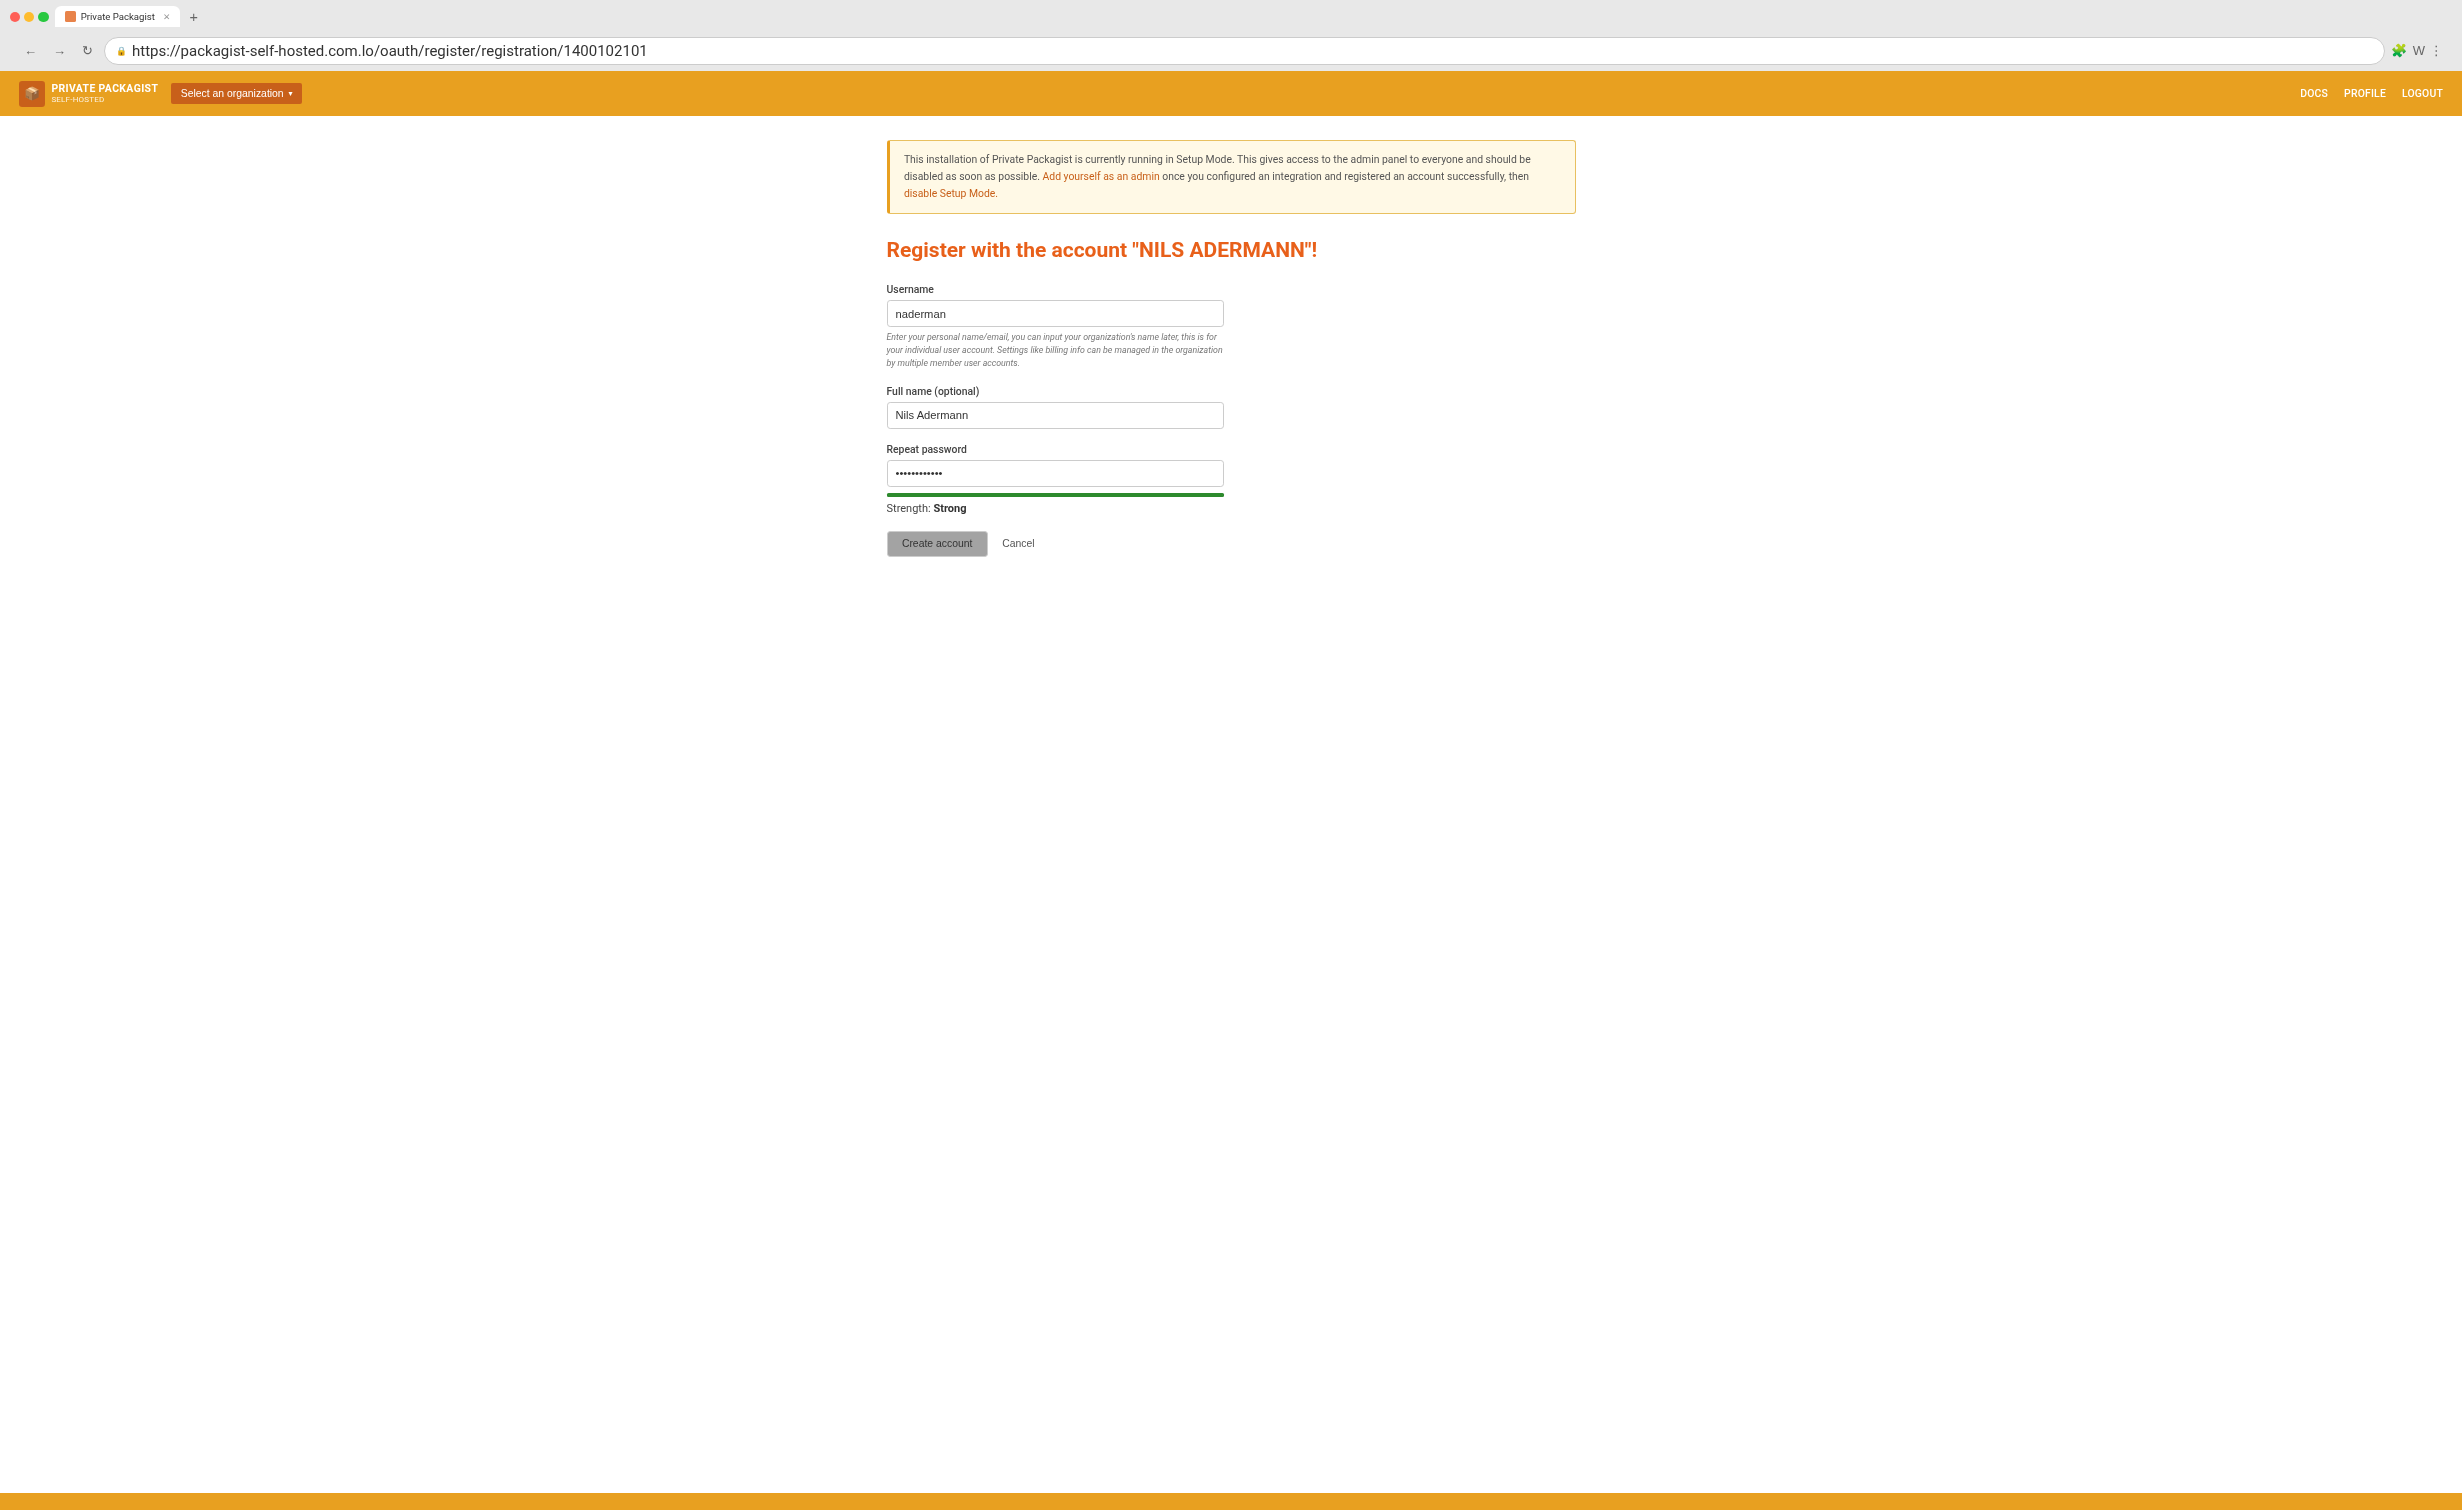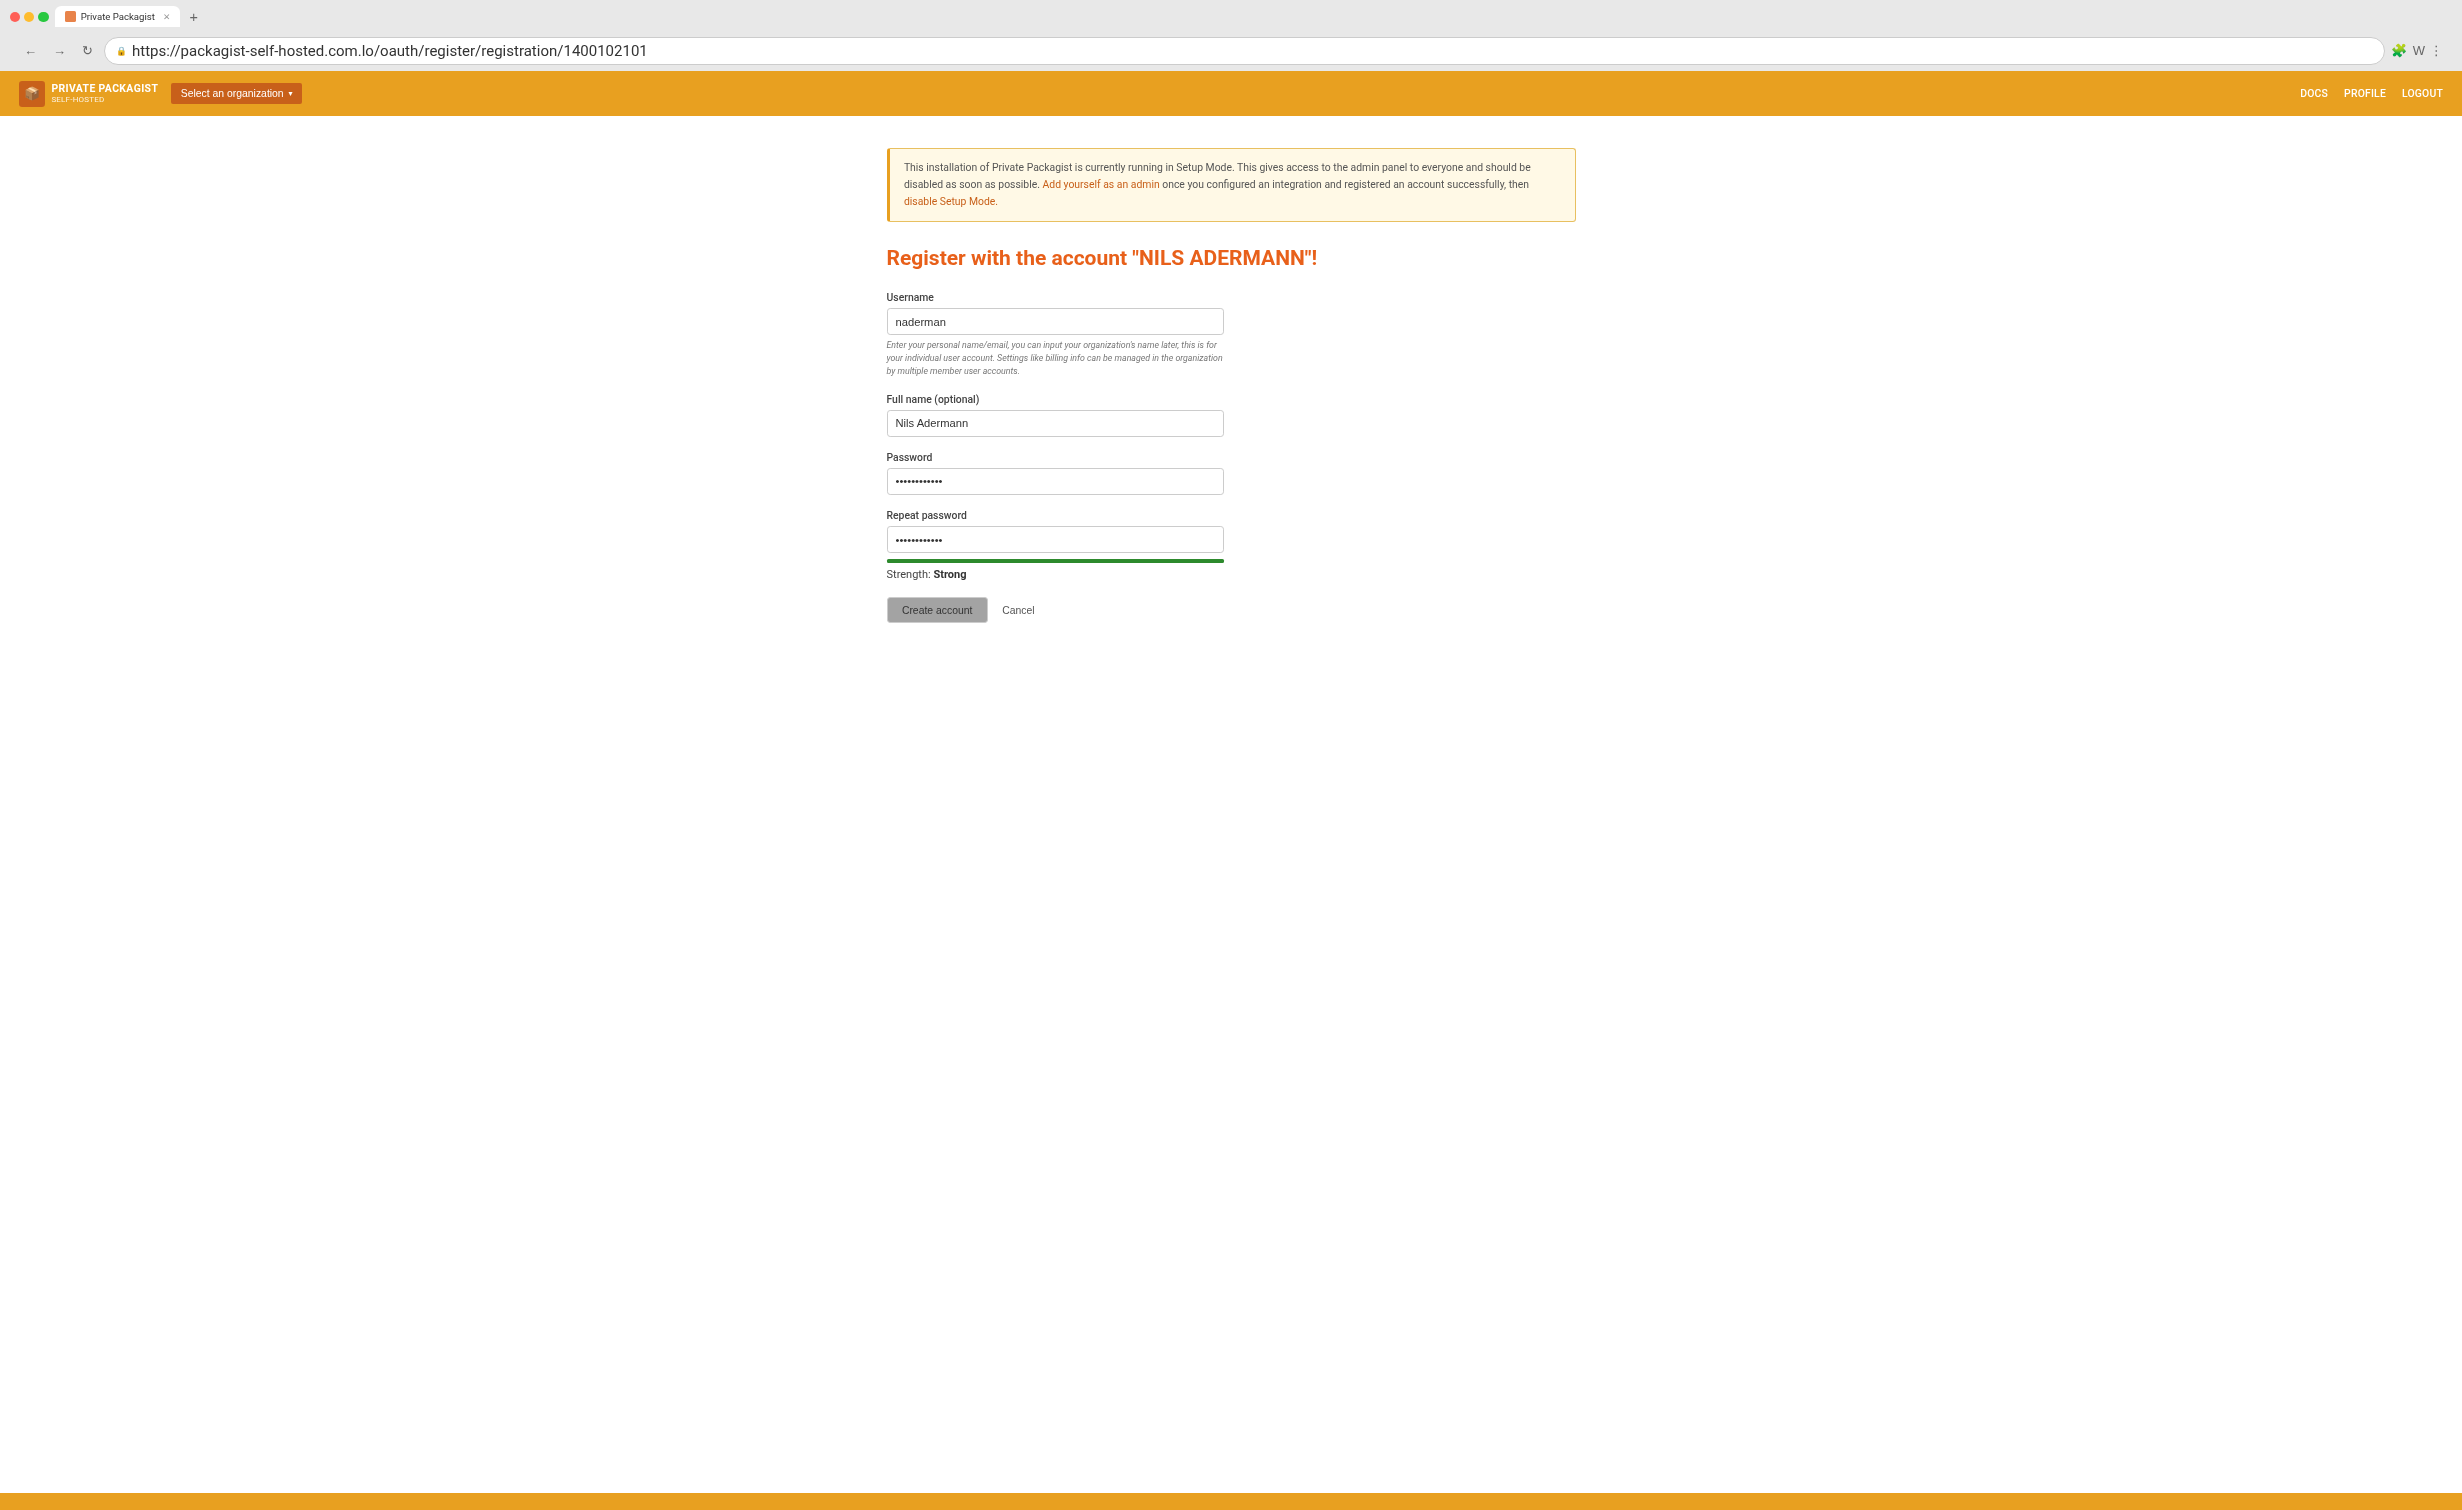--- a/index.html
+++ b/index.html
@@ -34,21 +34,21 @@
     .navbar-brand { display: flex; align-items: center; gap: 6.4px; }
     .brand-icon { width: 26px; height: 26px; background: #c8601a; border-radius: 3.2px; display: flex; align-items: center; justify-content: center; color: #fff; font-size: 13px; }
     .brand-text { display: flex; flex-direction: column; line-height: 1.2; }
     .brand-name { font-size: 10.4px; font-weight: 700; color: #fff; letter-spacing: 0.4px; text-transform: uppercase; }
     .brand-sub { font-size: 8px; color: rgba(255,255,255,0.85); text-transform: uppercase; letter-spacing: 0.2px; }
     .org-dropdown { background: #c8601a; color: #fff; border: none; border-radius: 2px; padding: 4.8px 9.6px; font-size: 10.4px; cursor: pointer; display: flex; align-items: center; gap: 4.8px; }
     .navbar-right { display: flex; align-items: center; gap: 16px; margin-left: 36px; }
     .nav-link { color: #fff; text-decoration: none; font-size: 10.4px; font-weight: 500; letter-spacing: 0.2px; }
 
     
-    .main-content { max-width: 721px; margin: 16px auto; padding: 16px 16px; }
+    .main-content { max-width: 721px; margin: 0 auto; padding: 24px 16px; }
 
     
     .alert-warning { background: #fff9e6; border: 0.8px solid #e8c060; border-left: 3.2px solid #e8a020; border-radius: 3.2px; padding: 11.2px 14.4px; margin-bottom: 22.4px; font-size: 10.4px; line-height: 1.6; color: #555; }
     .alert-link { color: #c8601a; text-decoration: none; }
 
     
     .page-heading { color: #e8601a; font-size: 21px; font-weight: 700; margin-bottom: 19px; line-height: 1.3; }
 
     
     .form-group { margin-bottom: 14.4px; }
@@ -154,24 +154,20 @@
         <label class="form-label">Username</label>
         <input class="form-control" type="text" value="naderman" style="">
         <p class="form-hint">Enter your personal name/email, you can input your organization's name later, this is for your individual user account. Settings like billing info can be managed in the organization by multiple member user accounts.</p>
       </div>
 
       <div class="form-group">
         <label class="form-label">Full name (optional)</label>
         <input class="form-control" type="text" value="Nils Adermann" style="">
       </div>
 
-      <div class="form-group">
-        <label class="form-label">Password</label>
-        <input class="form-control" type="password" value="••••••••••••" style="">
-      </div>
 
       <div class="form-group">
         <label class="form-label">Repeat password</label>
         <input class="form-control" type="password" value="••••••••••••" style="">
         <div class="strength-bar-container">
           <div class="strength-bar"></div>
         </div>
         <p class="strength-text">
           <span>Strength:</span>
           <span class="strength-value">Strong</span>

